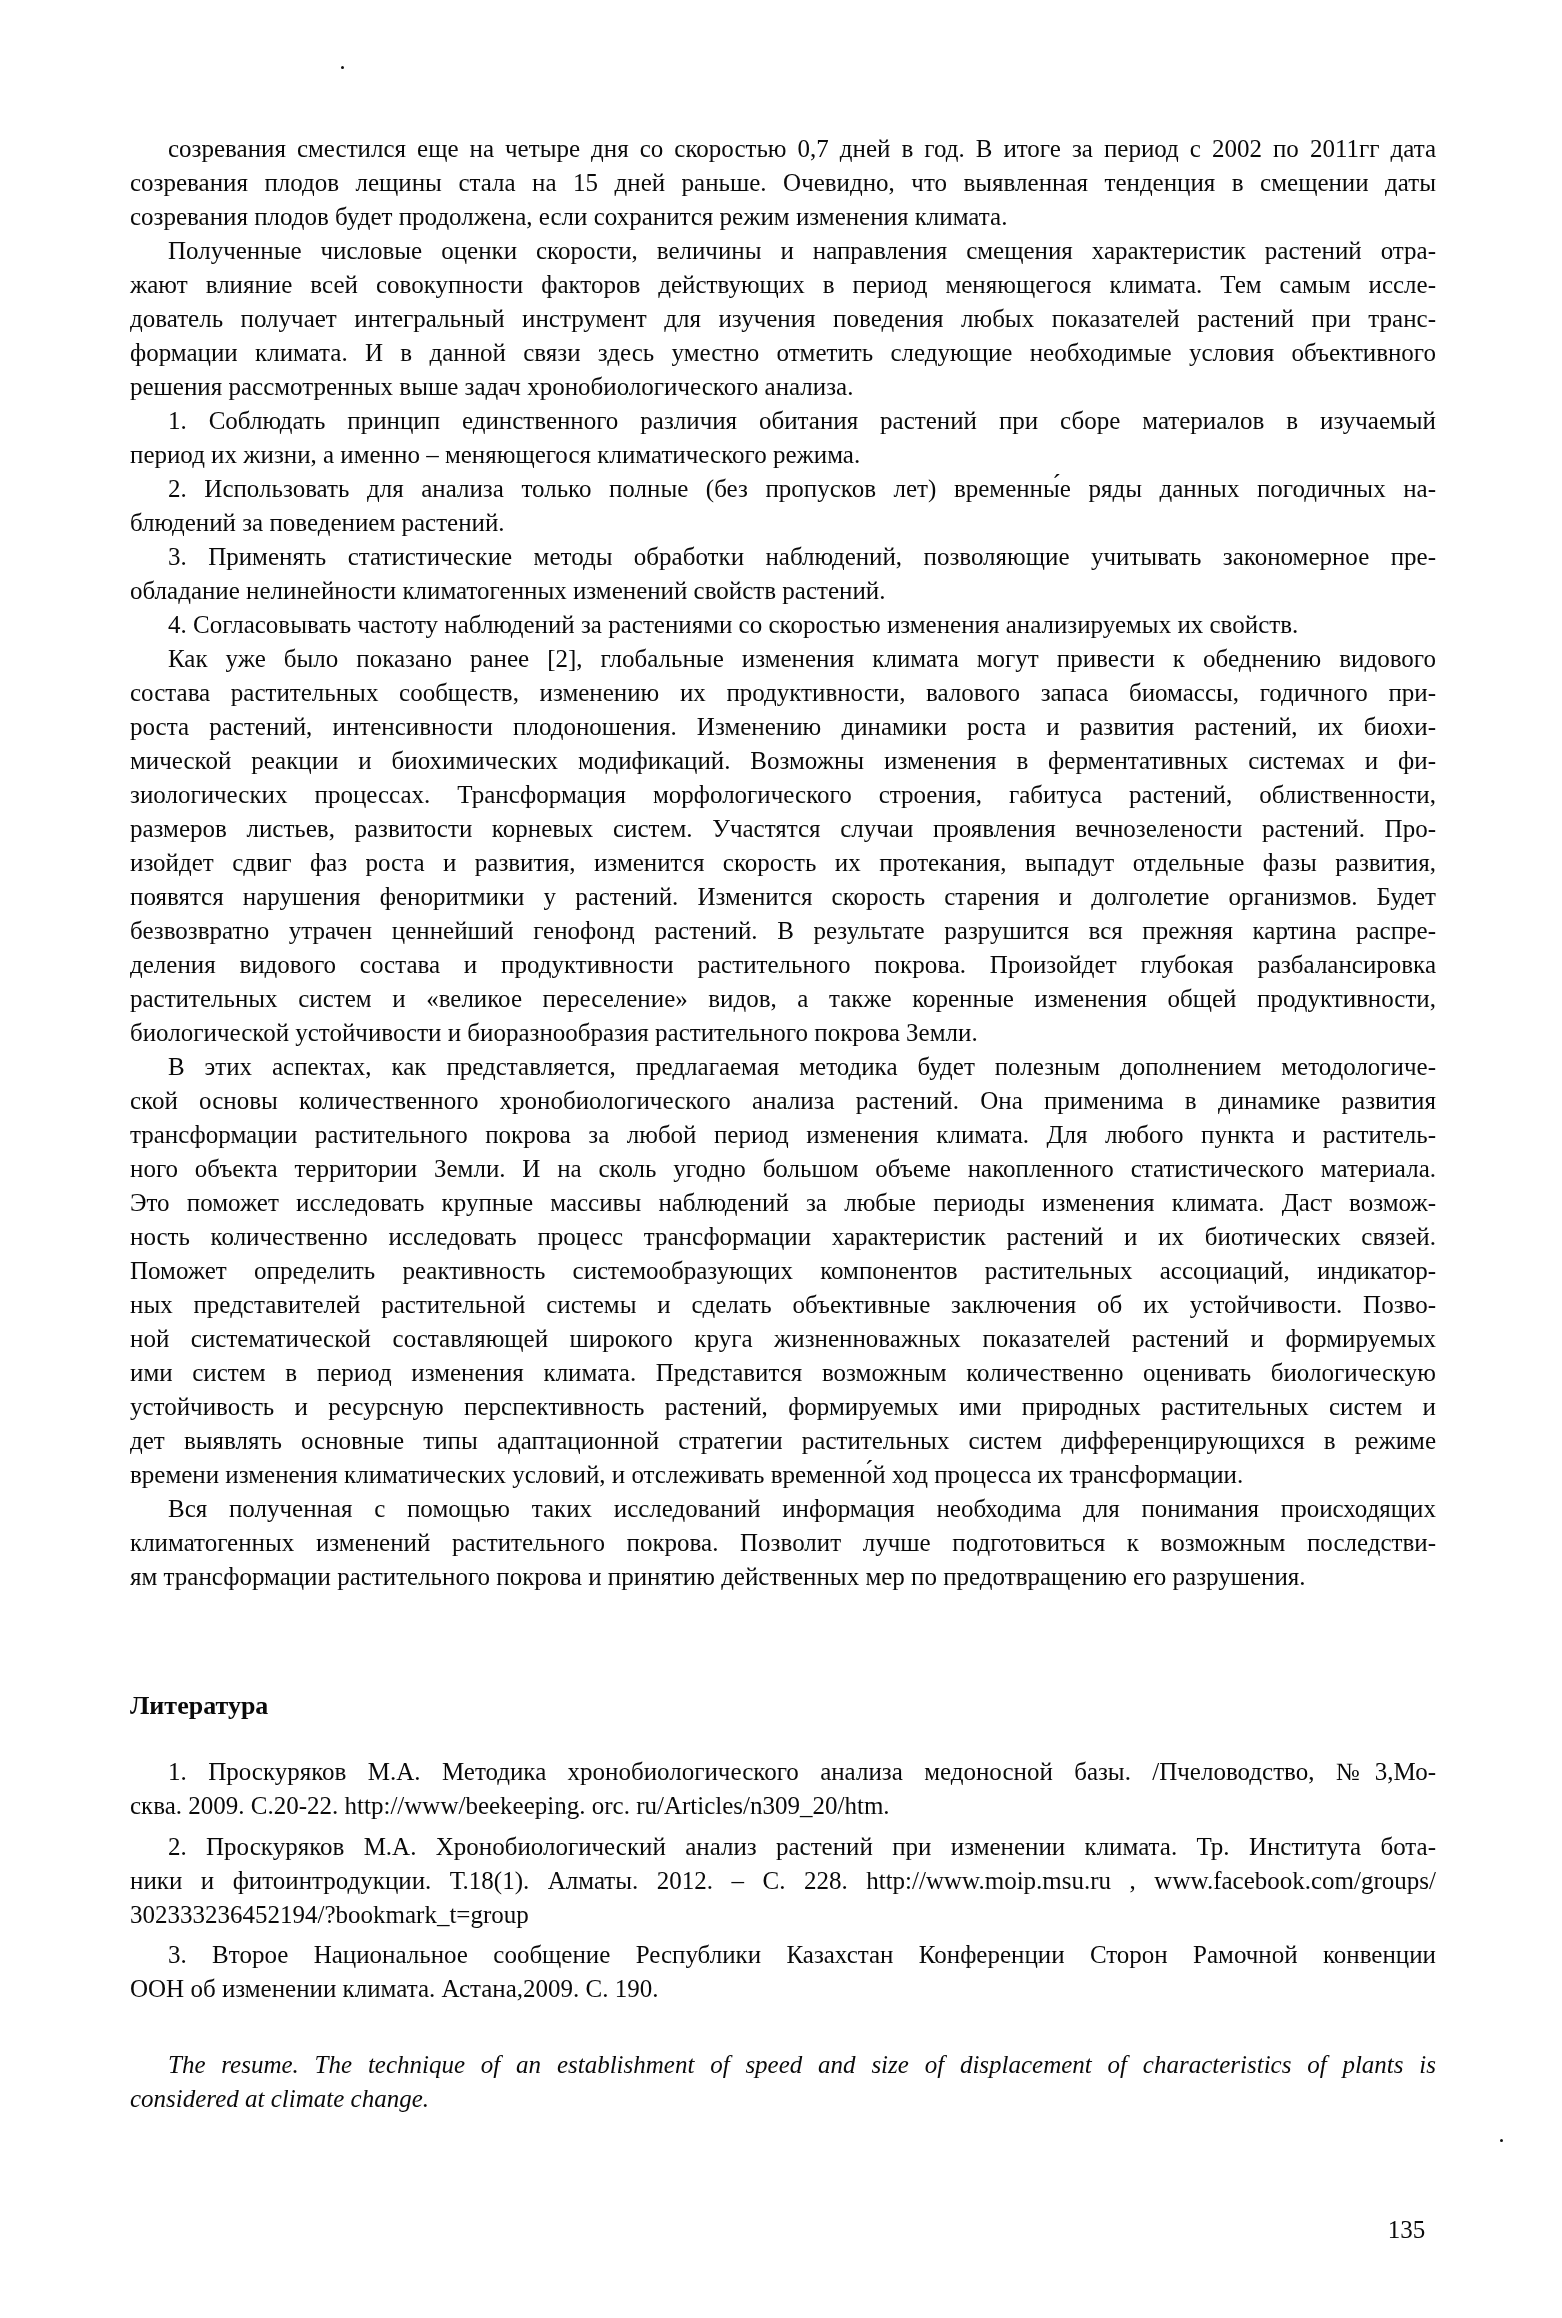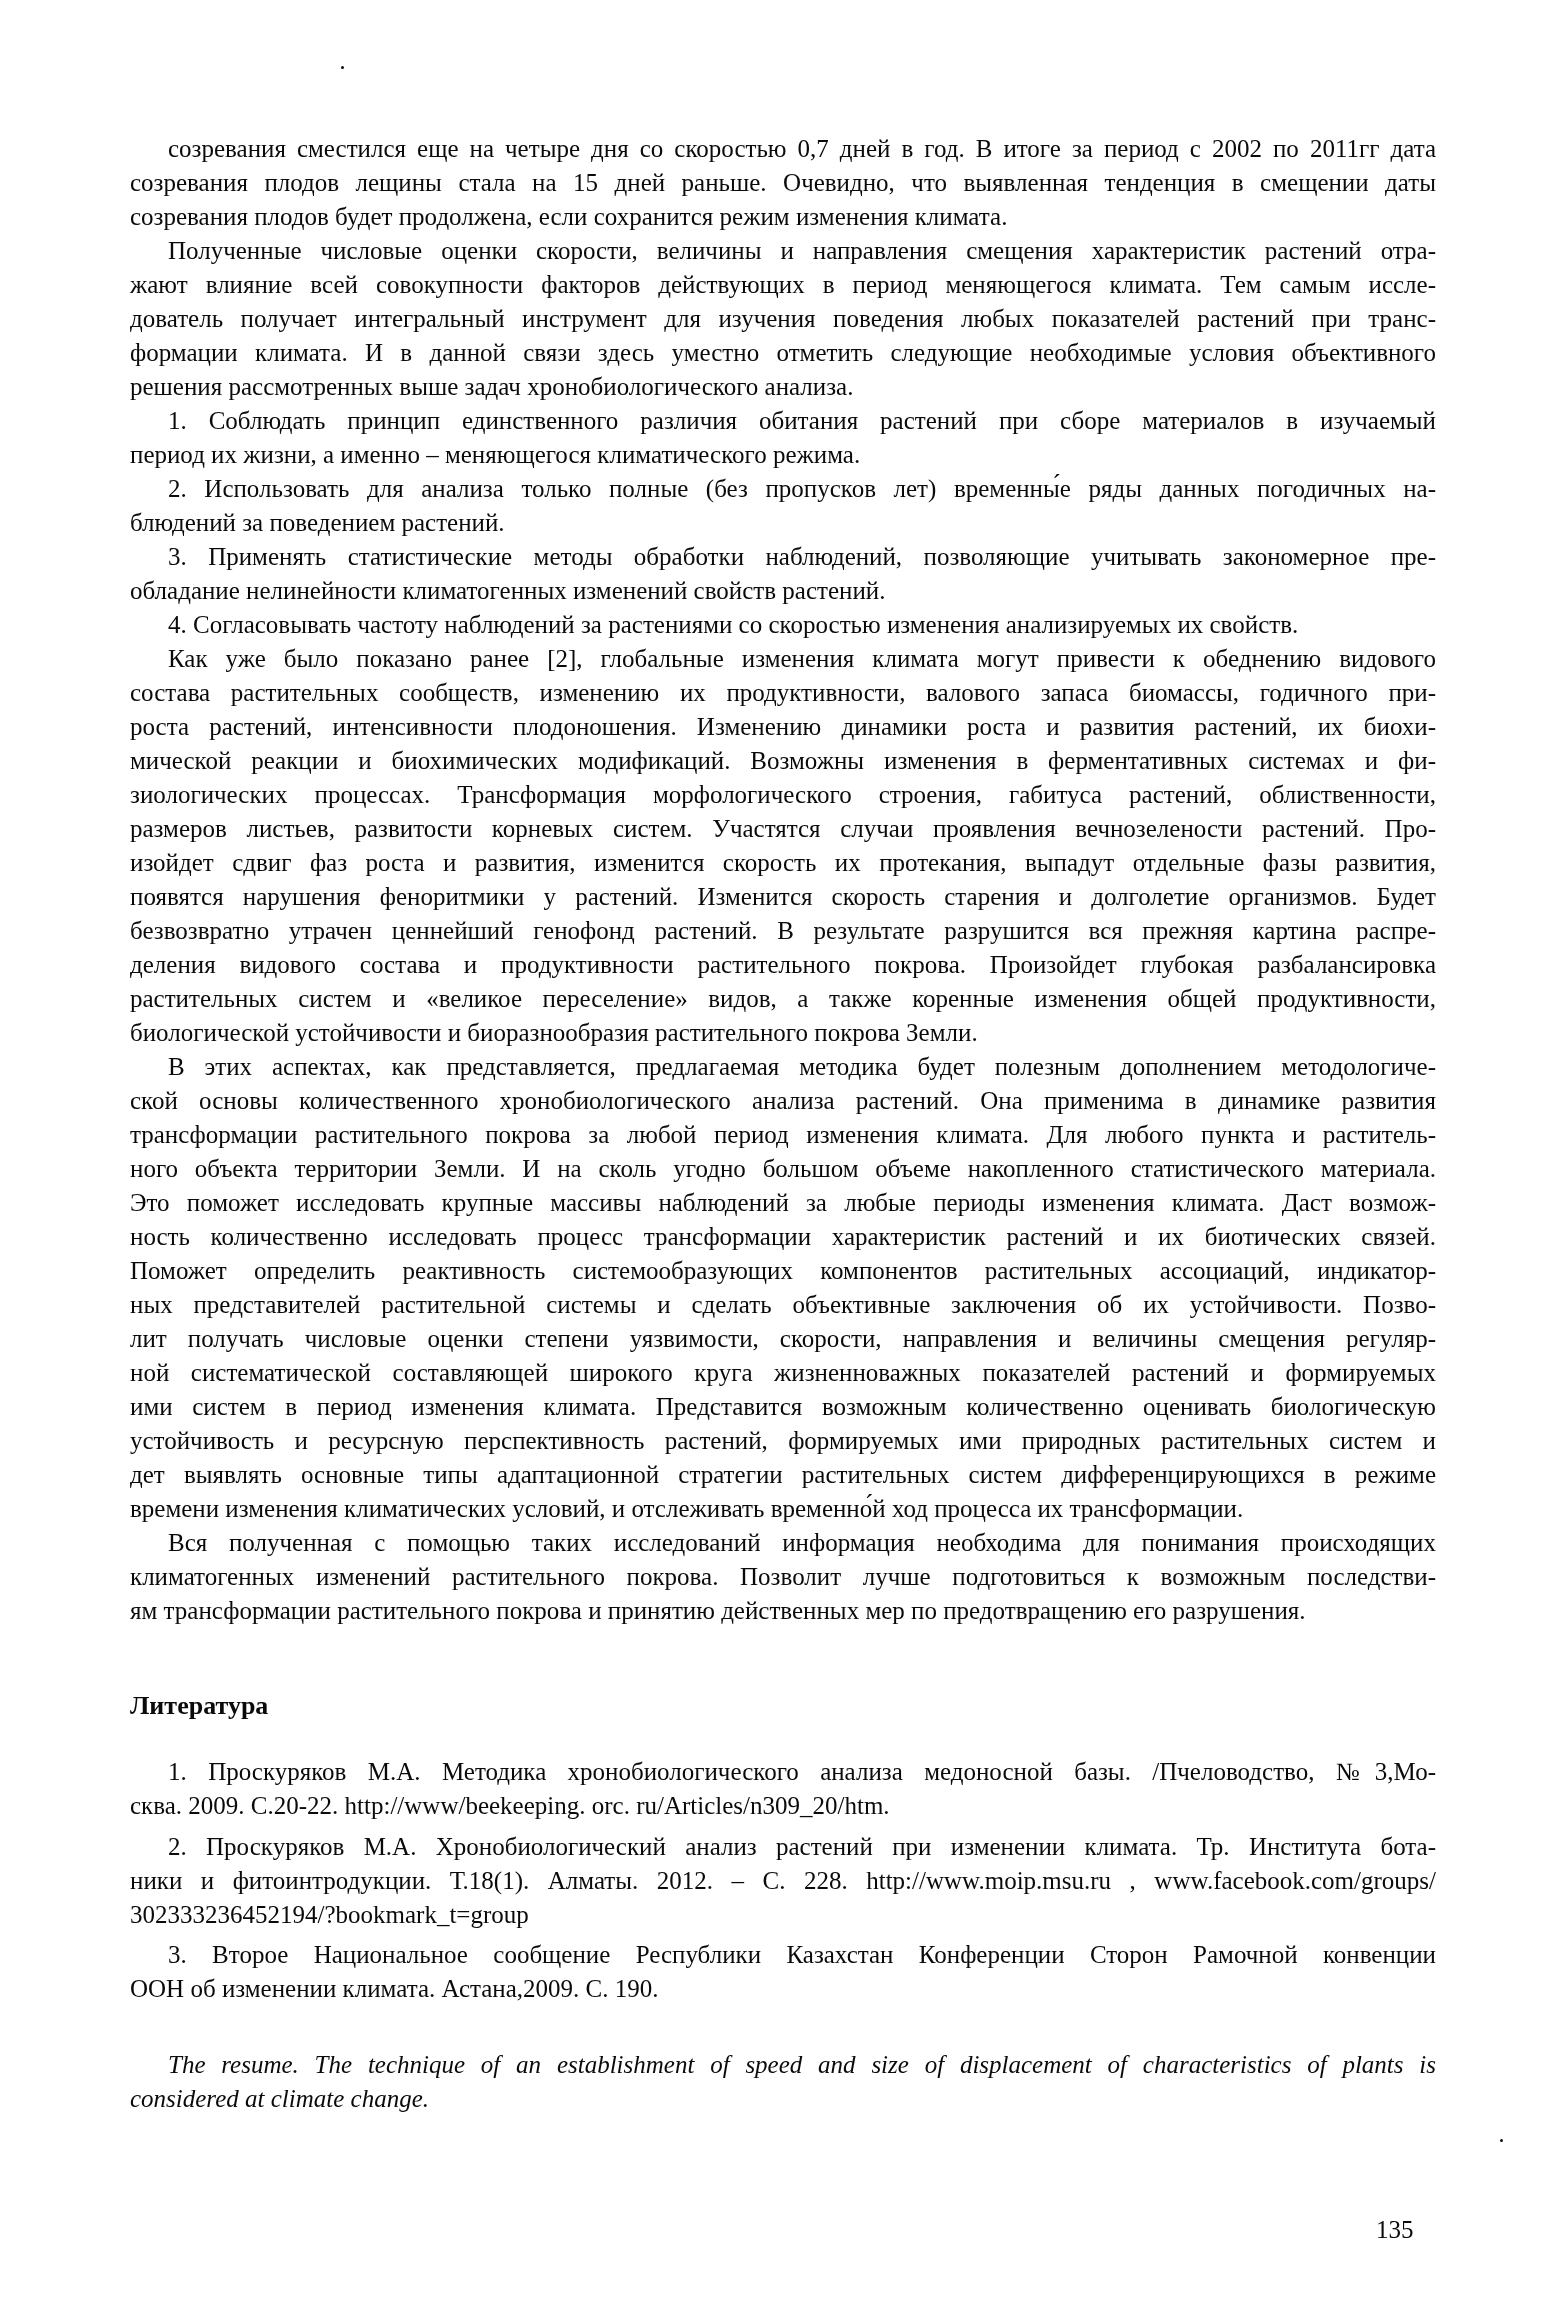--- a/index.html
+++ b/index.html
@@ -20,21 +20,21 @@
   .heading {
     position: absolute; left: 130px; width: 1306px; top: 1689px;
     font-weight: bold; font-size: 26px; line-height: 34px;
   }
   .refs { top: 1755px; }
   .ref-gap { height: 6.7px; }
   .resume { top: 2048px; font-style: italic; }
   .resume .lead { font-weight: normal; }
   .page-number {
     position: absolute; left: 1376px; width: 61px; top: 2213px;
-    text-align: left; font-size: 25px; line-height: 34px;
+    text-align: center; font-size: 25px; line-height: 34px;
   }
   .speck { position: absolute; width: 3.4px; height: 3.4px; border-radius: 50%; background: #111; }
 </style>
 </head>
 <body>
 
 <div class="page">
 
   <span class="speck" style="left:341px; top:66px;"></span>
   <span class="speck" style="left:1500px; top:2139px;"></span>
@@ -83,21 +83,20 @@
       </div>
       <div>
         <span class="line indent">В этих аспектах, как представляется, предлагаемая методика будет полезным дополнением методологиче-</span>
         <span class="line">ской основы количественного хронобиологического анализа растений. Она применима в динамике развития</span>
         <span class="line">трансформации растительного покрова за любой период изменения климата. Для любого пункта и раститель-</span>
         <span class="line">ного объекта территории Земли. И на сколь угодно большом объеме накопленного статистического материала.</span>
         <span class="line">Это поможет исследовать крупные массивы наблюдений за любые периоды изменения климата. Даст возмож-</span>
         <span class="line">ность количественно исследовать процесс трансформации характеристик растений и их биотических связей.</span>
         <span class="line">Поможет определить реактивность системообразующих компонентов растительных ассоциаций, индикатор-</span>
         <span class="line">ных представителей растительной системы и сделать объективные заключения об их устойчивости. Позво-</span>
-        <span class="line">лит получать числовые оценки степени уязвимости, скорости, направления и величины смещения регуляр-</span>
         <span class="line">ной систематической составляющей широкого круга жизненноважных показателей растений и формируемых</span>
         <span class="line">ими систем в период изменения климата. Представится возможным количественно оценивать биологическую</span>
         <span class="line">устойчивость и ресурсную перспективность растений, формируемых ими природных растительных систем и</span>
         <span class="line">дет выявлять основные типы адаптационной стратегии растительных систем дифференцирующихся в режиме</span>
         <span class="line last">времени изменения климатических условий, и отслеживать временно́й ход процесса их трансформации.</span>
       </div>
       <div>
         <span class="line indent">Вся полученная с помощью таких исследований информация необходима для понимания происходящих</span>
         <span class="line">климатогенных изменений растительного покрова. Позволит лучше подготовиться к возможным последстви-</span>
         <span class="line last">ям трансформации растительного покрова и принятию действенных мер по предотвращению его разрушения.</span>

